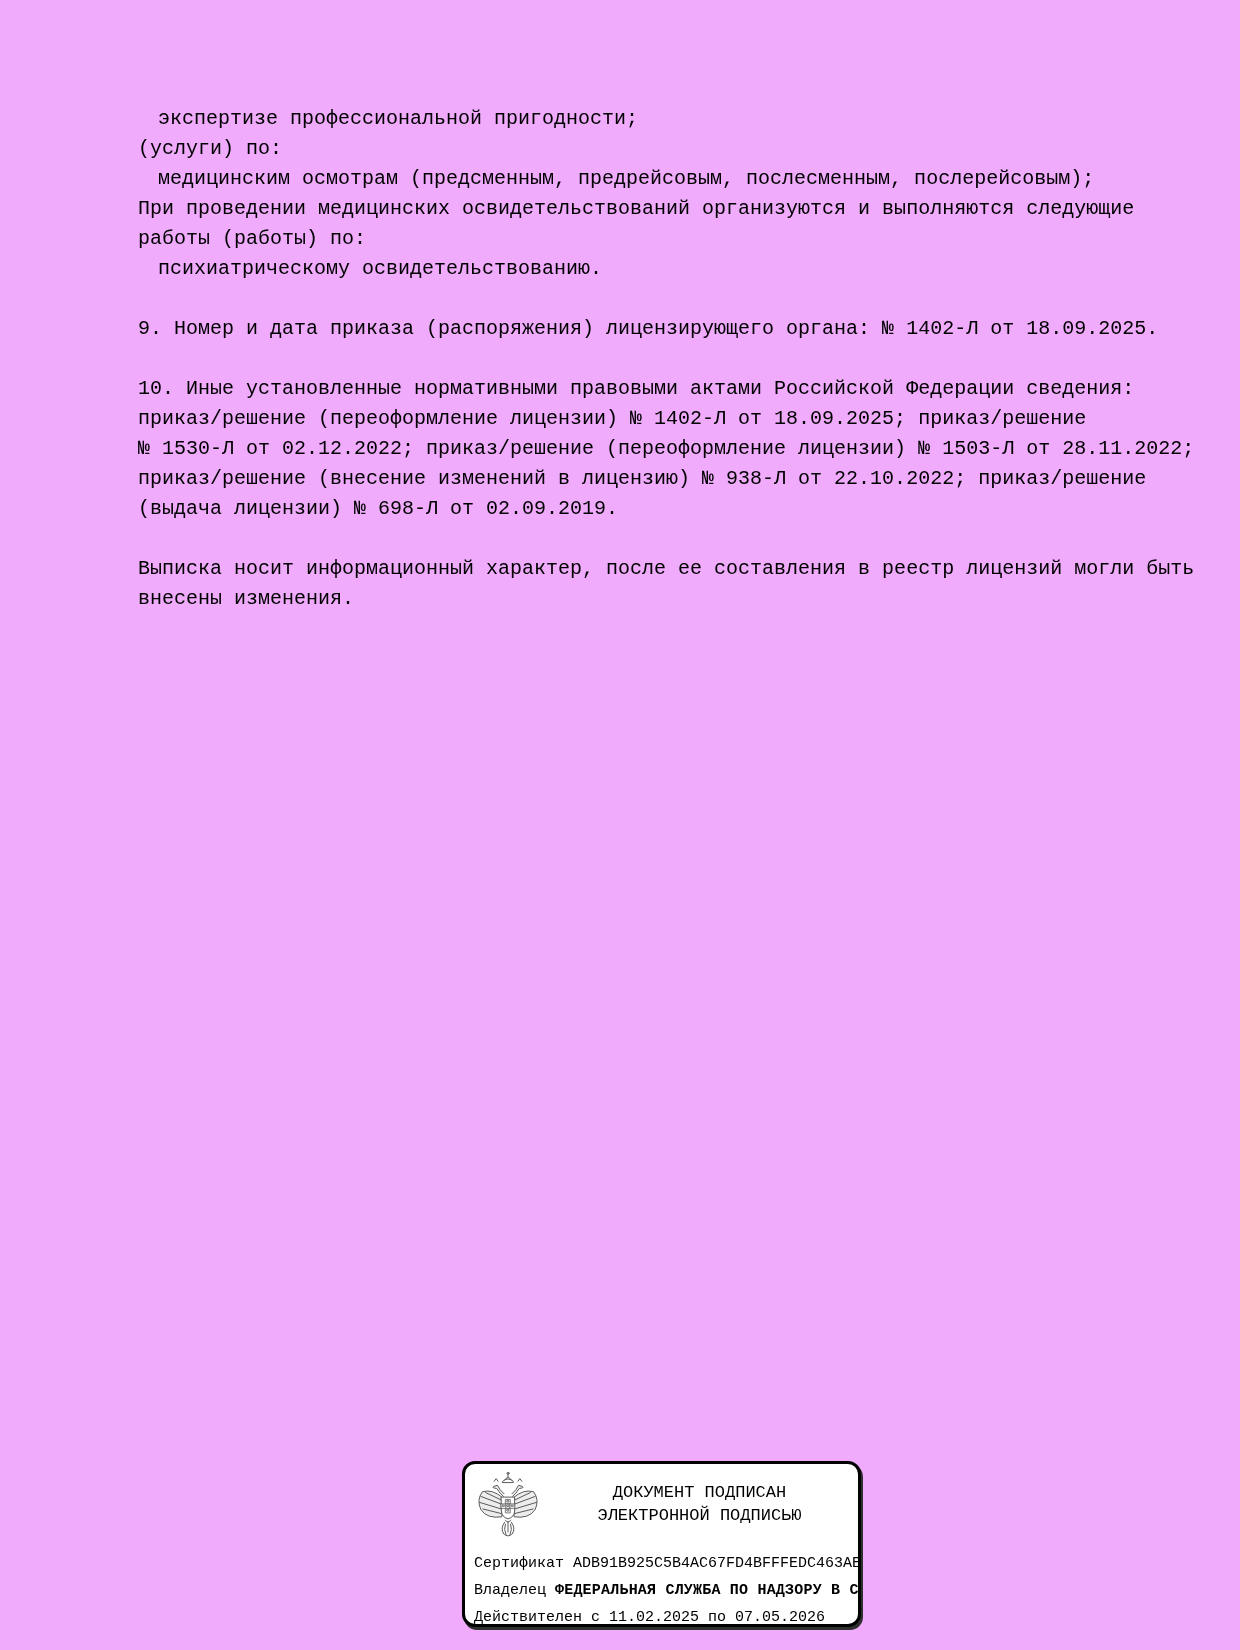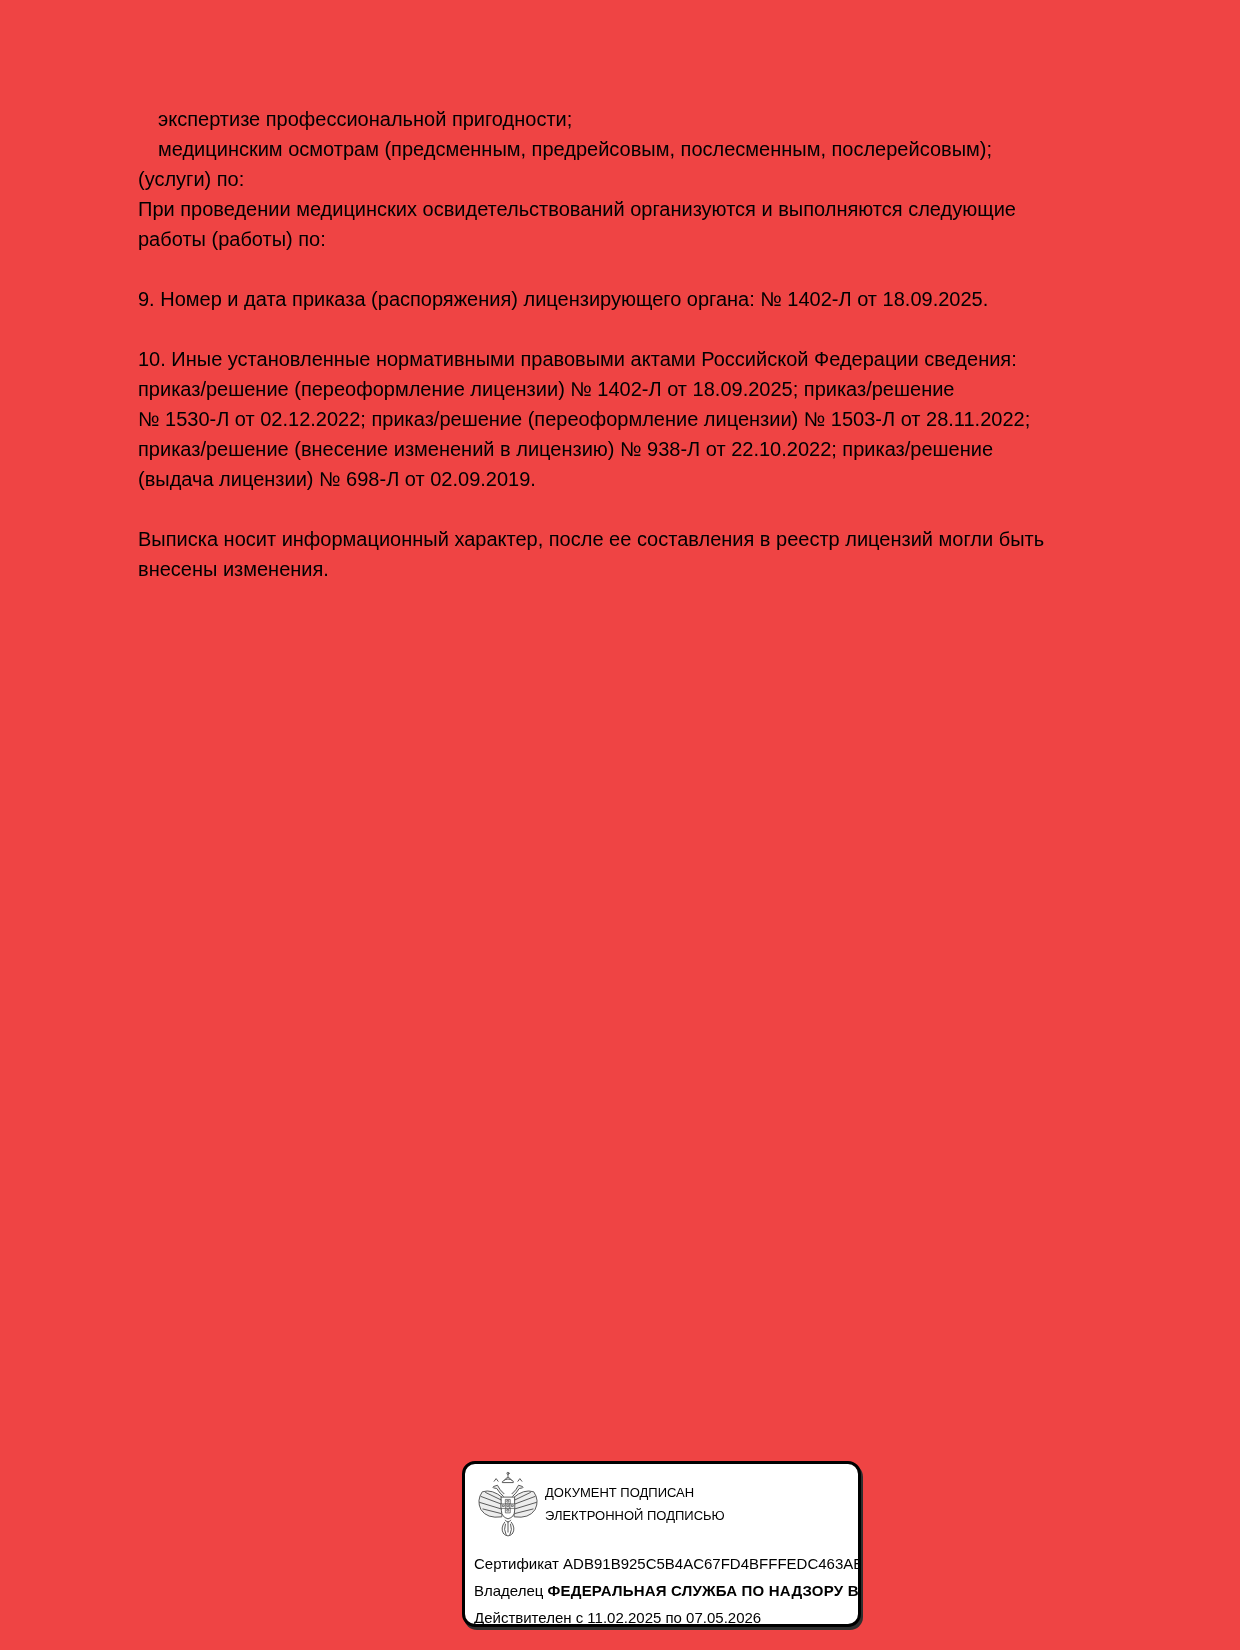--- a/index.html
+++ b/index.html
@@ -1,22 +1,22 @@
 <!DOCTYPE html>
 <html><head>
 <meta charset="utf-8">
 <style>
   html, body { margin: 0; padding: 0; background: #ffffff; }
   .page {
     position: relative;
     width: 1240px;
     height: 1650px;
-    background: #ef4444;
+    background: #f0abfc;
     overflow: hidden;
-    font-family: Liberation Sans, sans-serif;
+    font-family: Liberation Mono, monospace;
     color: #000000;
   }
   .textblock {
     position: absolute;
     left: 138px;
     top: 104px;
     width: 1010px;
     font-size: 20px;
     line-height: 30px;
     color: #000000;
@@ -43,21 +43,22 @@
     left: 10px;
     top: 5px;
     width: 66px;
     height: 76px;
   }
   .stamp-title {
     position: absolute;
     left: 80px;
     right: 4px;
     top: 17px;
-    font-size: 13px;
+    text-align: center;
+    font-size: 17px;
     line-height: 23px;
     color: #000000;
   }
   .stamp-lines {
     position: absolute;
     left: 9px;
     right: 0;
     top: 86px;
     font-size: 15px;
     line-height: 27px;
@@ -66,24 +67,25 @@
   }
   .stamp-lines .owner-value { font-weight: bold; letter-spacing: 0.2px; }
 </style>
 </head>
 <body>
 
 <div class="page">
 
   <div class="textblock">
       <div class="line indent">экспертизе профессиональной пригодности;</div>
+      <div class="line">(услуги) по:</div>
       <div class="line indent">медицинским осмотрам (предсменным, предрейсовым, послесменным, послерейсовым);</div>
-      <div class="line">(услуги) по:</div>
       <div class="line">При проведении медицинских освидетельствований организуются и выполняются следующие</div>
       <div class="line">работы (работы) по:</div>
+      <div class="line indent">психиатрическому освидетельствованию.</div>
       <div class="line">&nbsp;</div>
       <div class="line">9. Номер и дата приказа (распоряжения) лицензирующего органа: № 1402-Л от 18.09.2025.</div>
       <div class="line">&nbsp;</div>
       <div class="line">10. Иные установленные нормативными правовыми актами Российской Федерации сведения:</div>
       <div class="line">приказ/решение (переоформление лицензии) № 1402-Л от 18.09.2025; приказ/решение</div>
       <div class="line">№ 1530-Л от 02.12.2022; приказ/решение (переоформление лицензии) № 1503-Л от 28.11.2022;</div>
       <div class="line">приказ/решение (внесение изменений в лицензию) № 938-Л от 22.10.2022; приказ/решение</div>
       <div class="line">(выдача лицензии) № 698-Л от 02.09.2019.</div>
       <div class="line">&nbsp;</div>
       <div class="line">Выписка носит информационный характер, после ее составления в реестр лицензий могли быть</div>

